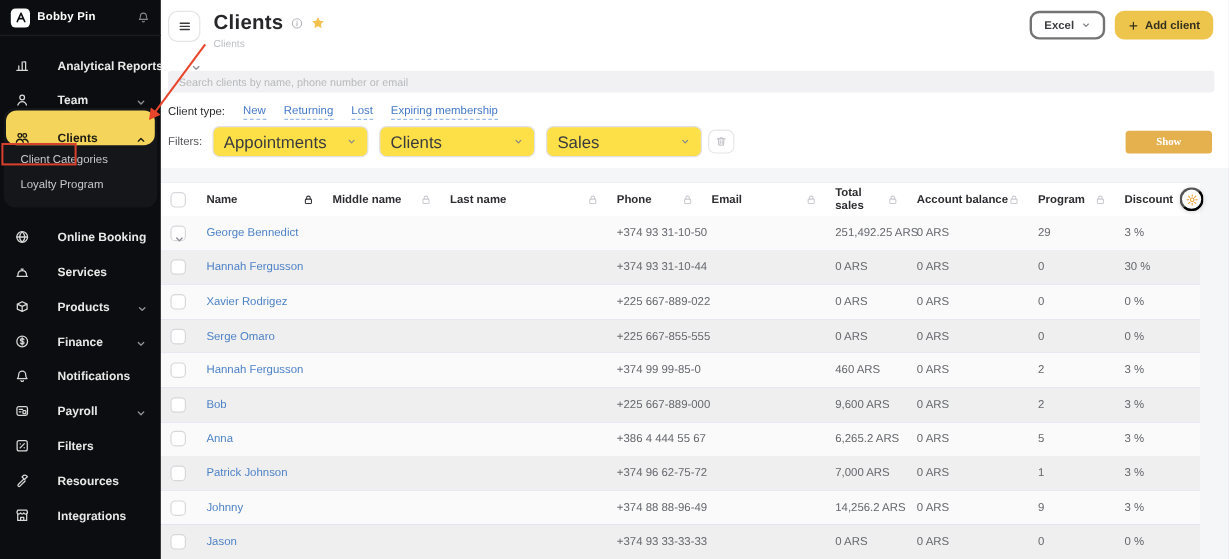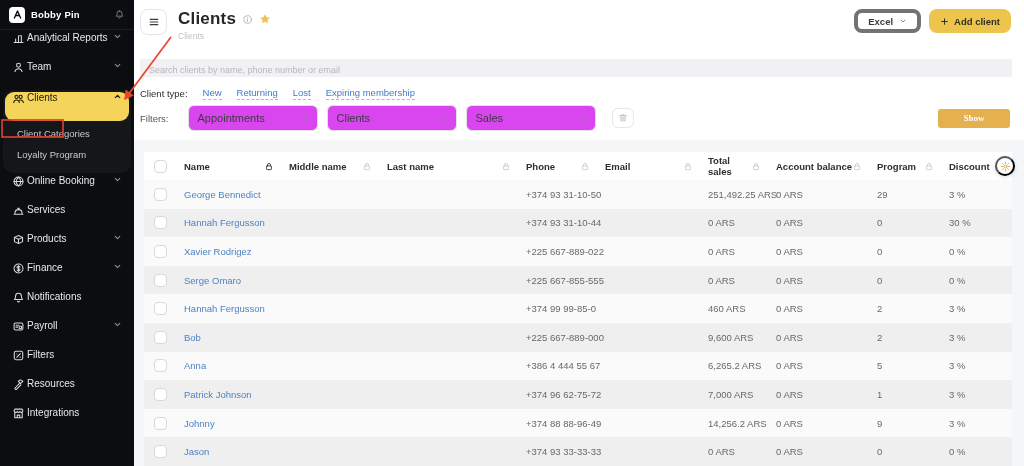--- a/index.html
+++ b/index.html
@@ -17,21 +17,21 @@
 
   
   .sidebar{position:absolute;left:0;top:0;width:134px;height:466px;background:#0c0d10;color:#ececec;z-index:5}
   .sb-header{display:flex;align-items:center;gap:6px;height:30px;padding:0 9px;border-bottom:1px solid #1c1d21}
   .logo-box{width:16px;height:16px;background:#fff;border-radius:4px;display:flex;align-items:center;justify-content:center;color:#0c0d10;flex:none}
   .logo-box svg{width:11px;height:11px}
   .sb-name{font-size:9.5px;font-weight:bold;color:#fff;flex:1;letter-spacing:.2px}
   .sb-bell{color:#84868c;display:flex}
   .sb-bell svg{width:11px;height:11px}
   .sb-menu{padding:2px 5px 0}
-  .sb-item{display:flex;align-items:flex-start;gap:2px;height:29px;padding:0 7px;font-size:10px;font-weight:400;color:#e8e8e8;border-radius:9px;cursor:pointer;white-space:nowrap}
+  .sb-item{display:flex;align-items:flex-end;gap:23px;height:29px;padding:0 7px;font-size:10px;font-weight:700;color:#e8e8e8;border-radius:9px;cursor:pointer;white-space:nowrap}
   .sb-item .icon{display:flex;color:#d8d8d8;flex:none}
   .sb-item .icon svg{width:13px;height:13px}
   .sb-item .chev{margin-left:auto;color:#8f9096;display:flex}
   .sb-item .chev svg{width:9px;height:9px}
   .sb-item.active{background:var(--sidebar-active-bg);color:#1a1a12}
   .sb-item.active .icon,.sb-item.active .chev{color:#1a1a12}
   .sb-group{background:#15161a;border-radius:10px;margin:0 3px;padding:2px 2px 8px}
   .sb-group .sb-item{margin:0 0 2px}
   .submenu-item{position:relative;display:flex;align-items:center;height:21px;padding:0 12px;font-size:9.5px;color:#c9c9cc;cursor:pointer;white-space:nowrap}
   .submenu-item.selected{color:#fff;font-weight:bold}
@@ -45,46 +45,46 @@
   .burger-btn svg{width:12px;height:12px}
   .title-wrap{margin-left:11px}
   .title-line{display:flex;align-items:center;gap:6px}
   .page-title{font-size:17px;font-weight:700;color:#27272a;letter-spacing:.2px}
   .info-ic{color:#b4b5ba;display:flex}
   .info-ic svg{width:11px;height:11px}
   .star-ic{color:#f2c14e;display:flex}
   .star-ic svg{width:12px;height:12px}
   .breadcrumb{font-size:8.5px;color:#bfc0c5;margin-top:2px}
   .top-actions{margin-left:auto;display:flex;gap:8px;align-items:center}
-  .excel-btn{display:flex;align-items:center;gap:6px;height:24px;padding:0 10px;border:4px solid #737373;border-radius:8px;background:#fff;font-size:9.5px;font-weight:600;color:#3c3c40;cursor:pointer}
+  .excel-btn{display:flex;align-items:center;gap:6px;height:24px;padding:0 10px;border:2px solid #737373;border-radius:8px;background:#fff;font-size:9.5px;font-weight:600;color:#3c3c40;cursor:pointer}
   .excel-btn .chev{color:#7a7b80;display:flex}
   .excel-btn .chev svg{width:8px;height:8px}
   .add-client-btn{display:flex;align-items:center;gap:5px;height:24px;padding:0 11px;border:none;border-radius:8px;background:var(--add-client-bg);font-size:9.5px;font-weight:700;color:#33301f;cursor:pointer}
   .add-client-btn .plus{display:flex}
   .add-client-btn .plus svg{width:9px;height:9px}
 
   .searchbar{position:absolute;top:59px;left:15px;right:12px;height:18px;background:#f1f1f3;border-radius:3px}
   .searchbar input{width:100%;height:100%;border:none;background:transparent;outline:none;padding:0 9px;font-size:9px;color:#4a4a4e;font-family:"Liberation Sans",sans-serif}
   .searchbar input::placeholder{color:#b7b8bd}
 
   .clienttype-row{position:absolute;top:87px;left:15px;display:flex;align-items:center;gap:15px;font-size:9.5px}
   .ct-label{font-weight:400;color:#2e2e32}
   .ct-link{color:var(--link-blue);border-bottom:1px dashed #9dbbe4;padding-bottom:1px;cursor:pointer}
 
-  .filters-row{position:absolute;top:105px;left:15px;right:14px;display:flex;align-items:center;gap:16px}
+  .filters-row{position:absolute;top:105px;left:15px;right:14px;display:flex;align-items:center;gap:5px}
   .f-label{font-size:9.5px;color:#55555a;margin-right:3px}
-  .f-select{width:130px;height:22px;border:1px solid #e1e1e4;border-radius:6px;background:#d946ef;display:flex;align-items:center;justify-content:space-between;padding:12px 9px;font-size:11px;color:#3b3b3f;cursor:pointer}
+  .f-select{width:130px;height:22px;border:1px solid #e1e1e4;border-radius:6px;background:#fde047;display:flex;align-items:center;justify-content:space-between;padding:12px 9px;font-size:14px;color:#3b3b3f;cursor:pointer}
   .f-select .chev{color:#85868b;display:flex}
   .f-select .chev svg{width:8px;height:8px}
   .trash-btn{width:22px;height:20px;border:1px solid #e6e6e9;border-radius:6px;background:#fff;display:flex;align-items:center;justify-content:center;color:#b9bac0;cursor:pointer}
   .trash-btn svg{width:10px;height:10px}
   .show-btn{margin-left:auto;width:72px;height:19px;border:none;border-radius:3px;background:var(--show-bg);color:#fff;font-size:9px;font-weight:700;cursor:pointer;font-family:Liberation Serif, serif}
 
   
-  .table-card{position:absolute;top:152px;left:19px;width:868px;bottom:0;background:#c4b5fd}
+  .table-card{position:absolute;top:152px;left:7px;width:868px;bottom:0;background:#c4b5fd}
   .t-row{display:grid;grid-template-columns:32px 105px 98px 139px 79px 103px 68px 101px 72px 71px;align-items:center}
   .t-head{height:28px;font-size:9.5px;font-weight:700;color:#2e2e32;background:#fff;position:relative}
   .th-cell{display:flex;align-items:center;justify-content:space-between;padding:0 8px;height:100%}
   .lock{display:flex;color:#cbccd1}
   .lock svg{width:8px;height:9px}
   .lock.dark{color:#37373b}
   .chk-cell{display:flex;align-items:center;justify-content:center}
   .checkbox{width:13px;height:13px;border:1.5px solid #d7d8dc;border-radius:4px;background:#fff;cursor:pointer}
   .gear-btn{position:absolute;left:851px;top:4px;width:20px;height:20px;border-radius:50%;background:#fff;box-shadow:0 1px 4px rgba(0,0,0,.14);display:flex;align-items:center;justify-content:center;color:var(--gear-orange);cursor:pointer;z-index:3}
   .gear-btn svg{width:11px;height:11px}

